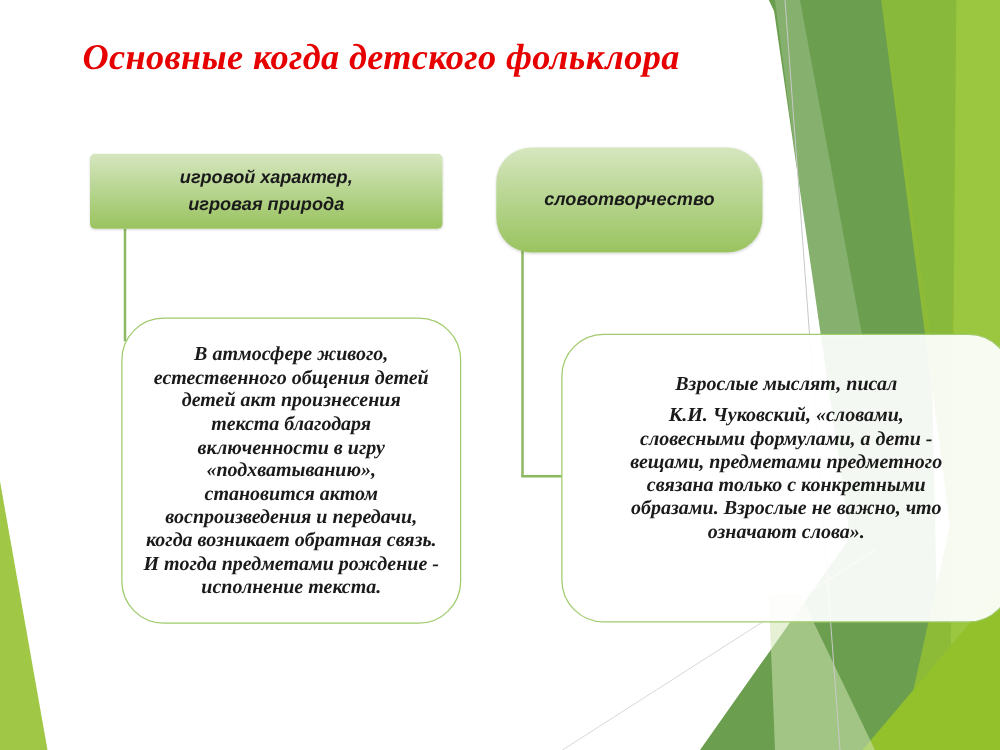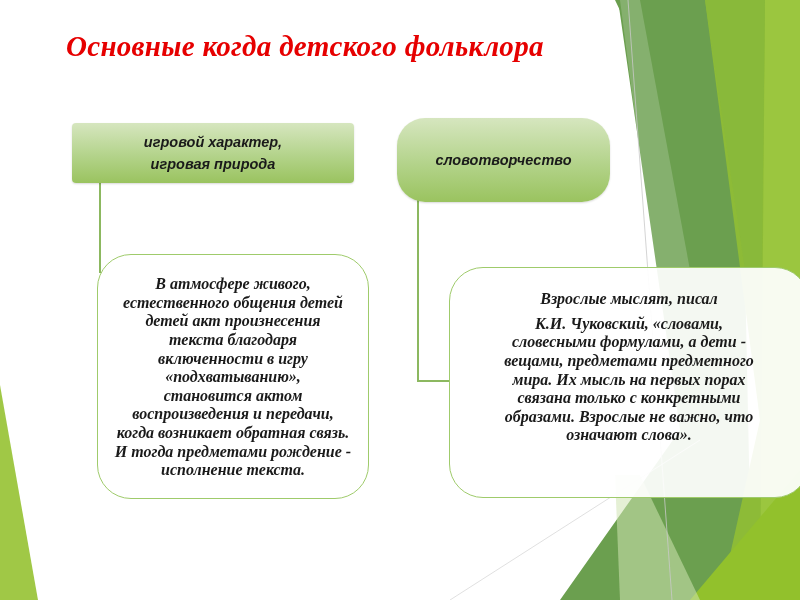--- a/index.html
+++ b/index.html
@@ -78,17 +78,16 @@
   <span>И тогда предметами рождение -</span>
   <span>исполнение  текста.</span>
 </div>
 
 <div class="content-box" style="left:449px; top:267px; width:360px; height:231px; padding-bottom:30px;">
   <span>Взрослые мыслят, писал</span>
   <div class="gap"></div>
   <span>К.И. Чуковский, «словами,</span>
   <span>словесными формулами, а  дети -</span>
   <span>вещами, предметами предметного</span>
-  <span>мира. Их мысль на первых порах</span>
   <span>связана только с конкретными</span>
   <span>образами. Взрослые не важно, что</span>
   <span>означают слова».</span>
 </div>
 
 </body></html>

